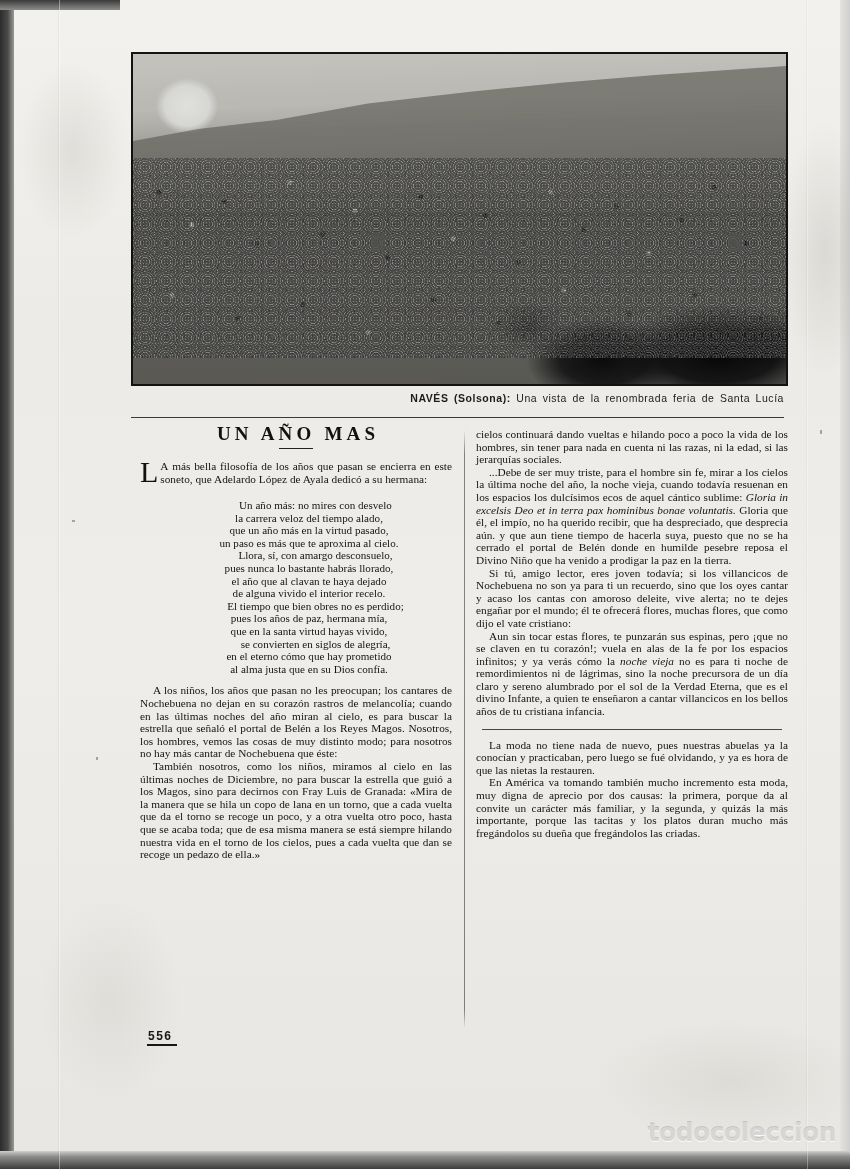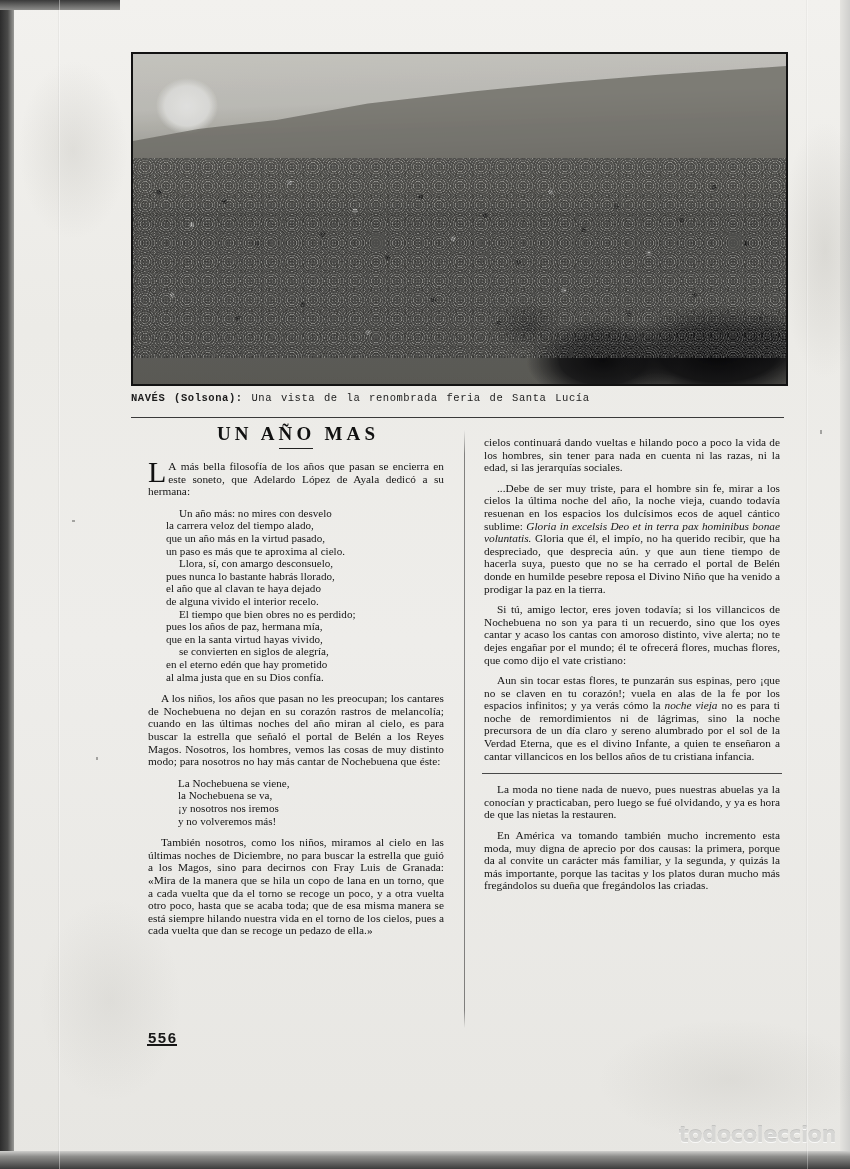--- a/index.html
+++ b/index.html
@@ -132,22 +132,22 @@
     position: absolute; inset: 0;
     background-image: repeating-radial-gradient(circle at 1px 1px, rgba(0,0,0,0.13) 0 0.7px, rgba(0,0,0,0) 1.5px);
     background-size: 3px 3px;
     mix-blend-mode: multiply;
   }
 
   
   #caption {
     position: absolute;
     left: 131px; top: 392px; width: 653px;
-    text-align: left;
-    font-family: Liberation Mono, monospace;
+    text-align: right;
+    font-family: Liberation Sans, sans-serif;
     font-size: 10.5px;
     letter-spacing: 0.55px;
     color: #1c1c1c;
     word-spacing: 2px;
   }
   #caption b { font-weight: 700; }
 
   
   #caption-rule {
     position: absolute;
@@ -187,40 +187,40 @@
     letter-spacing: 4.2px;
     text-align: center;
     text-indent: 4.2px;
     color: #111;
   }
   #title-rule {
     width: 34px; height: 1.5px; background: #222;
     margin: 7px auto 11px auto;
   }
 
-  p { margin: 8px; text-indent: 13px; }
+  p { margin: 0; text-indent: 13px; }
   p.noindent { text-indent: 0; }
 
   
   .dropcap-para { position: relative; min-height: 30px; }
   .dropcap {
     float: left;
     font-size: 30px;
     line-height: 22px;
     font-family: "Liberation Serif", serif;
     font-weight: 400;
     margin: 1px 2px 0 0;
     color: #111;
   }
   .smallcaps { font-variant: small-caps; }
 
   
   .verse {
     margin: 9px 0 9px 0;
-    text-align: left;
+    text-align: center;
     padding-left: 26px;
     font-size: 11.1px;
     line-height: 12.6px;
   }
   .verse .v { display: block; white-space: nowrap; }
   .verse .v.ind { padding-left: 13px; }
 
   em, .it { font-style: italic; }
   .run-head { font-weight: 700; }
 
@@ -230,36 +230,36 @@
     background: #2b2b2b;
     margin: 11px 6px 9px 6px;
     opacity: 0.85;
   }
 
   
   #folio {
     position: absolute;
     left: 148px; top: 1029px;
     font-family: "Liberation Sans", sans-serif;
-    font-size: 15px;
+    font-size: 12px;
     font-weight: 700;
     letter-spacing: 1.5px;
     color: #171717;
   }
   #folio-rule {
     position: absolute; left: 147px; top: 1044px;
     width: 30px; height: 2px; background: #171717;
   }
 
   
   #watermark {
     position: absolute;
     right: 14px; bottom: 22px;
     font-family: "DejaVu Sans", sans-serif;
-    font-size: 21px;
+    font-size: 25px;
     font-weight: 700;
     letter-spacing: -0.5px;
     color: #d6d6d4;
     text-shadow: 0 1px 0 #fbfbfa, 0 -1px 0 #c2c2c0;
     opacity: 0.95;
   }
 
   
   .speck { position: absolute; background: rgba(90,90,88,0.5); }
 </style>
@@ -320,45 +320,39 @@
           <span class="v">que un año más en la virtud pasado,</span>
           <span class="v">un paso es más que te aproxima al cielo.</span>
           <span class="v ind">Llora, sí, con amargo desconsuelo,</span>
           <span class="v">pues nunca lo bastante habrás llorado,</span>
           <span class="v">el año que al clavan te haya dejado</span>
           <span class="v">de alguna vivido el interior recelo.</span>
           <span class="v ind">El tiempo que bien obres no es perdido;</span>
           <span class="v">pues los años de paz, hermana mía,</span>
           <span class="v">que en la santa virtud hayas vivido,</span>
           <span class="v ind">se convierten en siglos de alegría,</span>
-          <span class="v">en el eterno edén que hay prometido</span>
+          <span class="v">en el eterno cómo que hay prometido</span>
           <span class="v">al alma justa que en su Dios confía.</span>
         </div>
 
       <p>A los niños, los años que pasan no les preocupan; los cantares de Nochebuena no dejan en su corazón rastros de melancolía; cuando en las últimas noches del año miran al cielo, es para buscar la estrella que señaló el portal de Belén a los Reyes Magos. Nosotros, los hombres, vemos las cosas de muy distinto modo; para nosotros no hay más cantar de Nochebuena que éste:</p>
 
-      <div class="verse" id="cantar" style="padding-left:38px;">
-          <span class="v">La Nochebuena se viene,</span>
-          <span class="v">la Nochebuena se va,</span>
-          <span class="v">¡y nosotros nos iremos</span>
-          <span class="v">y no volveremos más!</span>
-        </div>
 
       <p>También nosotros, como los niños, miramos al cielo en las últimas noches de Diciembre, no para buscar la estrella que guió a los Magos, sino para decirnos con Fray Luis de Granada: «Mira de la manera que se hila un copo de lana en un torno, que a cada vuelta que da el torno se recoge un poco, y a otra vuelta otro poco, hasta que se acaba toda; que de esa misma manera se está siempre hilando nuestra vida en el torno de los cielos, pues a cada vuelta que dan se recoge un pedazo de ella.»</p>
     </div>
 
     <div class="col" id="col-right">
 
       <p class="noindent">cielos continuará dando vueltas e hilando poco a poco la vida de los hombres, sin tener para nada en cuenta ni las razas, ni la edad, si las jerarquías sociales.</p>
 
       <p>
         <span>...Debe de ser muy triste, para el hombre sin fe, mirar a los cielos la última noche del año, la noche vieja, cuando todavía resuenan en los espacios los dulcísimos ecos de aquel cántico sublime: </span><em class="it">Gloria in excelsis Deo et in terra pax hominibus bonae voluntatis.</em><span> Gloria que él, el impío, no ha querido recibir, que ha despreciado, que desprecia aún. y que aun tiene tiempo de hacerla suya, puesto que no se ha cerrado el portal de Belén donde en humilde pesebre reposa el Divino Niño que ha venido a prodigar la paz en la tierra.</span>
       </p>
 
-      <p>Si tú, amigo lector, eres joven todavía; si los villancicos de Nochebuena no son ya para ti un recuerdo, sino que los oyes cantar y acaso los cantas con amoroso distinto, vive alerta; no te dejes engañar por el mundo; él te ofrecerá flores, muchas flores, que como dijo el vate cristiano:</p>
+      <p>Si tú, amigo lector, eres joven todavía; si los villancicos de Nochebuena no son ya para ti un recuerdo, sino que los oyes cantar y acaso los cantas con amoroso deleite, vive alerta; no te dejes engañar por el mundo; él te ofrecerá flores, muchas flores, que como dijo el vate cristiano:</p>
 
 
       <p>
         <span>Aun sin tocar estas flores, te punzarán sus espinas, pero ¡que no se claven en tu corazón!; vuela en alas de la fe por los espacios infinitos; y ya verás cómo la </span><em class="it">noche vieja</em><span> no es para ti noche de remordimientos ni de lágrimas, sino la noche precursora de un día claro y sereno alumbrado por el sol de la Verdad Eterna, que es el divino Infante, a quien te enseñaron a cantar villancicos en los bellos años de tu cristiana infancia.</span>
       </p>
 
       <div class="sec-rule"></div>
 
 
       <p>La moda no tiene nada de nuevo, pues nuestras abuelas ya la conocían y practicaban, pero luego se fué olvidando, y ya es hora de que las nietas la restauren.</p>

